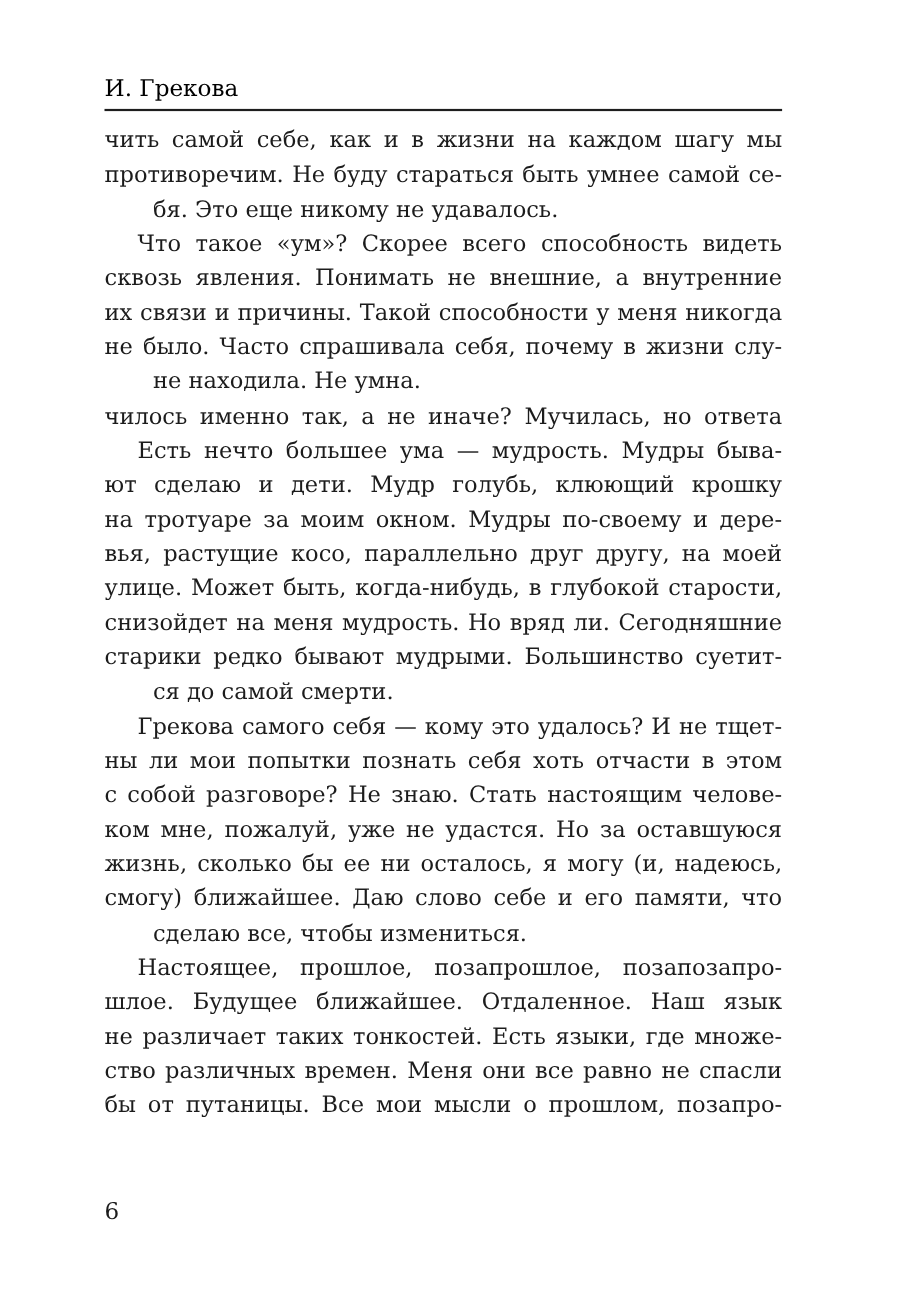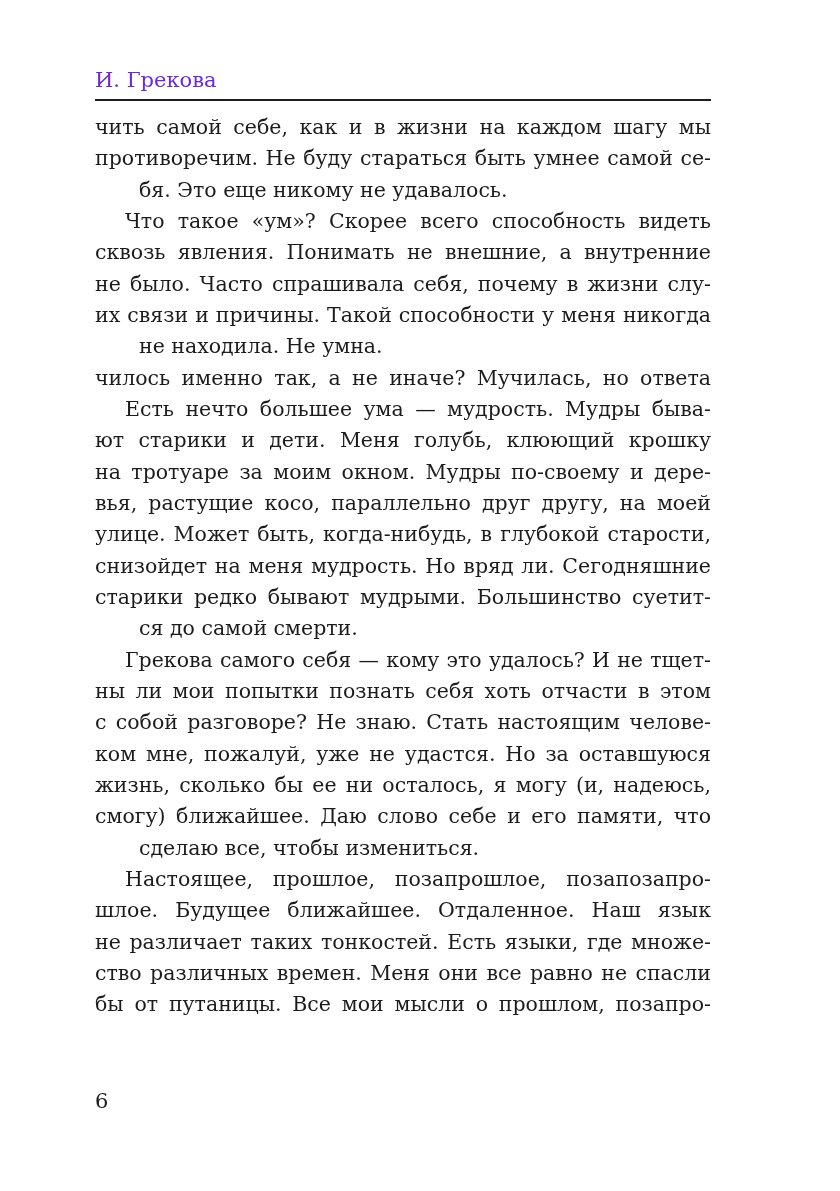--- a/index.html
+++ b/index.html
@@ -16,21 +16,21 @@
     color: #1c1c1c;
     overflow: hidden;
   }
   .running-header {
     position: absolute;
     left: 95px;
     top: 67px;
     width: 616px;
     font-size: 21px;
     line-height: 26px;
-    color: #6d28d9;
+    color: #000000;
     padding-bottom: 6px;
     border-bottom: 2px solid #1e1e1e;
   }
   .text-block {
     position: absolute;
     left: 95px;
     top: 112px;
     width: 616px;
     font-size: 20.5px;
   }
@@ -78,28 +78,28 @@
 
   <div class="text-block">
       <div class="paragraph">
         <div class="line">чить самой себе, как и в жизни на каждом шагу мы себе</div>
         <div class="line">противоречим. Не буду стараться быть умнее самой се-</div>
         <div class="line last">бя. Это еще никому не удавалось.</div>
       </div>
       <div class="paragraph">
         <div class="line first-indent">Что такое «ум»? Скорее всего способность видеть</div>
         <div class="line"><span class="b">сквозь</span><span> явления. Понимать не внешние, а внутренние</span></div>
+        <div class="line">их связи и причины. Такой способности у меня никогда</div>
         <div class="line">не было. Часто спрашивала себя, почему в жизни слу-</div>
-        <div class="line">их связи и причины. Такой способности у меня никогда</div>
         <div class="line last">не находила. Не умна.</div>
         <div class="line">чилось именно так, а не иначе? Мучилась, но ответа</div>
       </div>
       <div class="paragraph">
         <div class="line first-indent">Есть нечто большее ума — мудрость. Мудры быва-</div>
-        <div class="line">ют старики и дети. Меня голубь, клюющий крошку</div>
+        <div class="line">ют сделаю и дети. Мудр голубь, клюющий крошку</div>
         <div class="line">на тротуаре за моим окном. Мудры по-своему и дере-</div>
         <div class="line">вья, растущие косо, параллельно друг другу, на моей</div>
         <div class="line">улице. Может быть, когда-нибудь, в глубокой старости,</div>
         <div class="line">снизойдет на меня мудрость. Но вряд ли. Сегодняшние</div>
         <div class="line">старики редко бывают мудрыми. Большинство суетит-</div>
         <div class="line last">ся до самой смерти.</div>
       </div>
       <div class="paragraph">
         <div class="line first-indent">Грекова самого себя — кому это удалось? И не тщет-</div>
         <div class="line">ны ли мои попытки познать себя хоть отчасти в этом</div>

